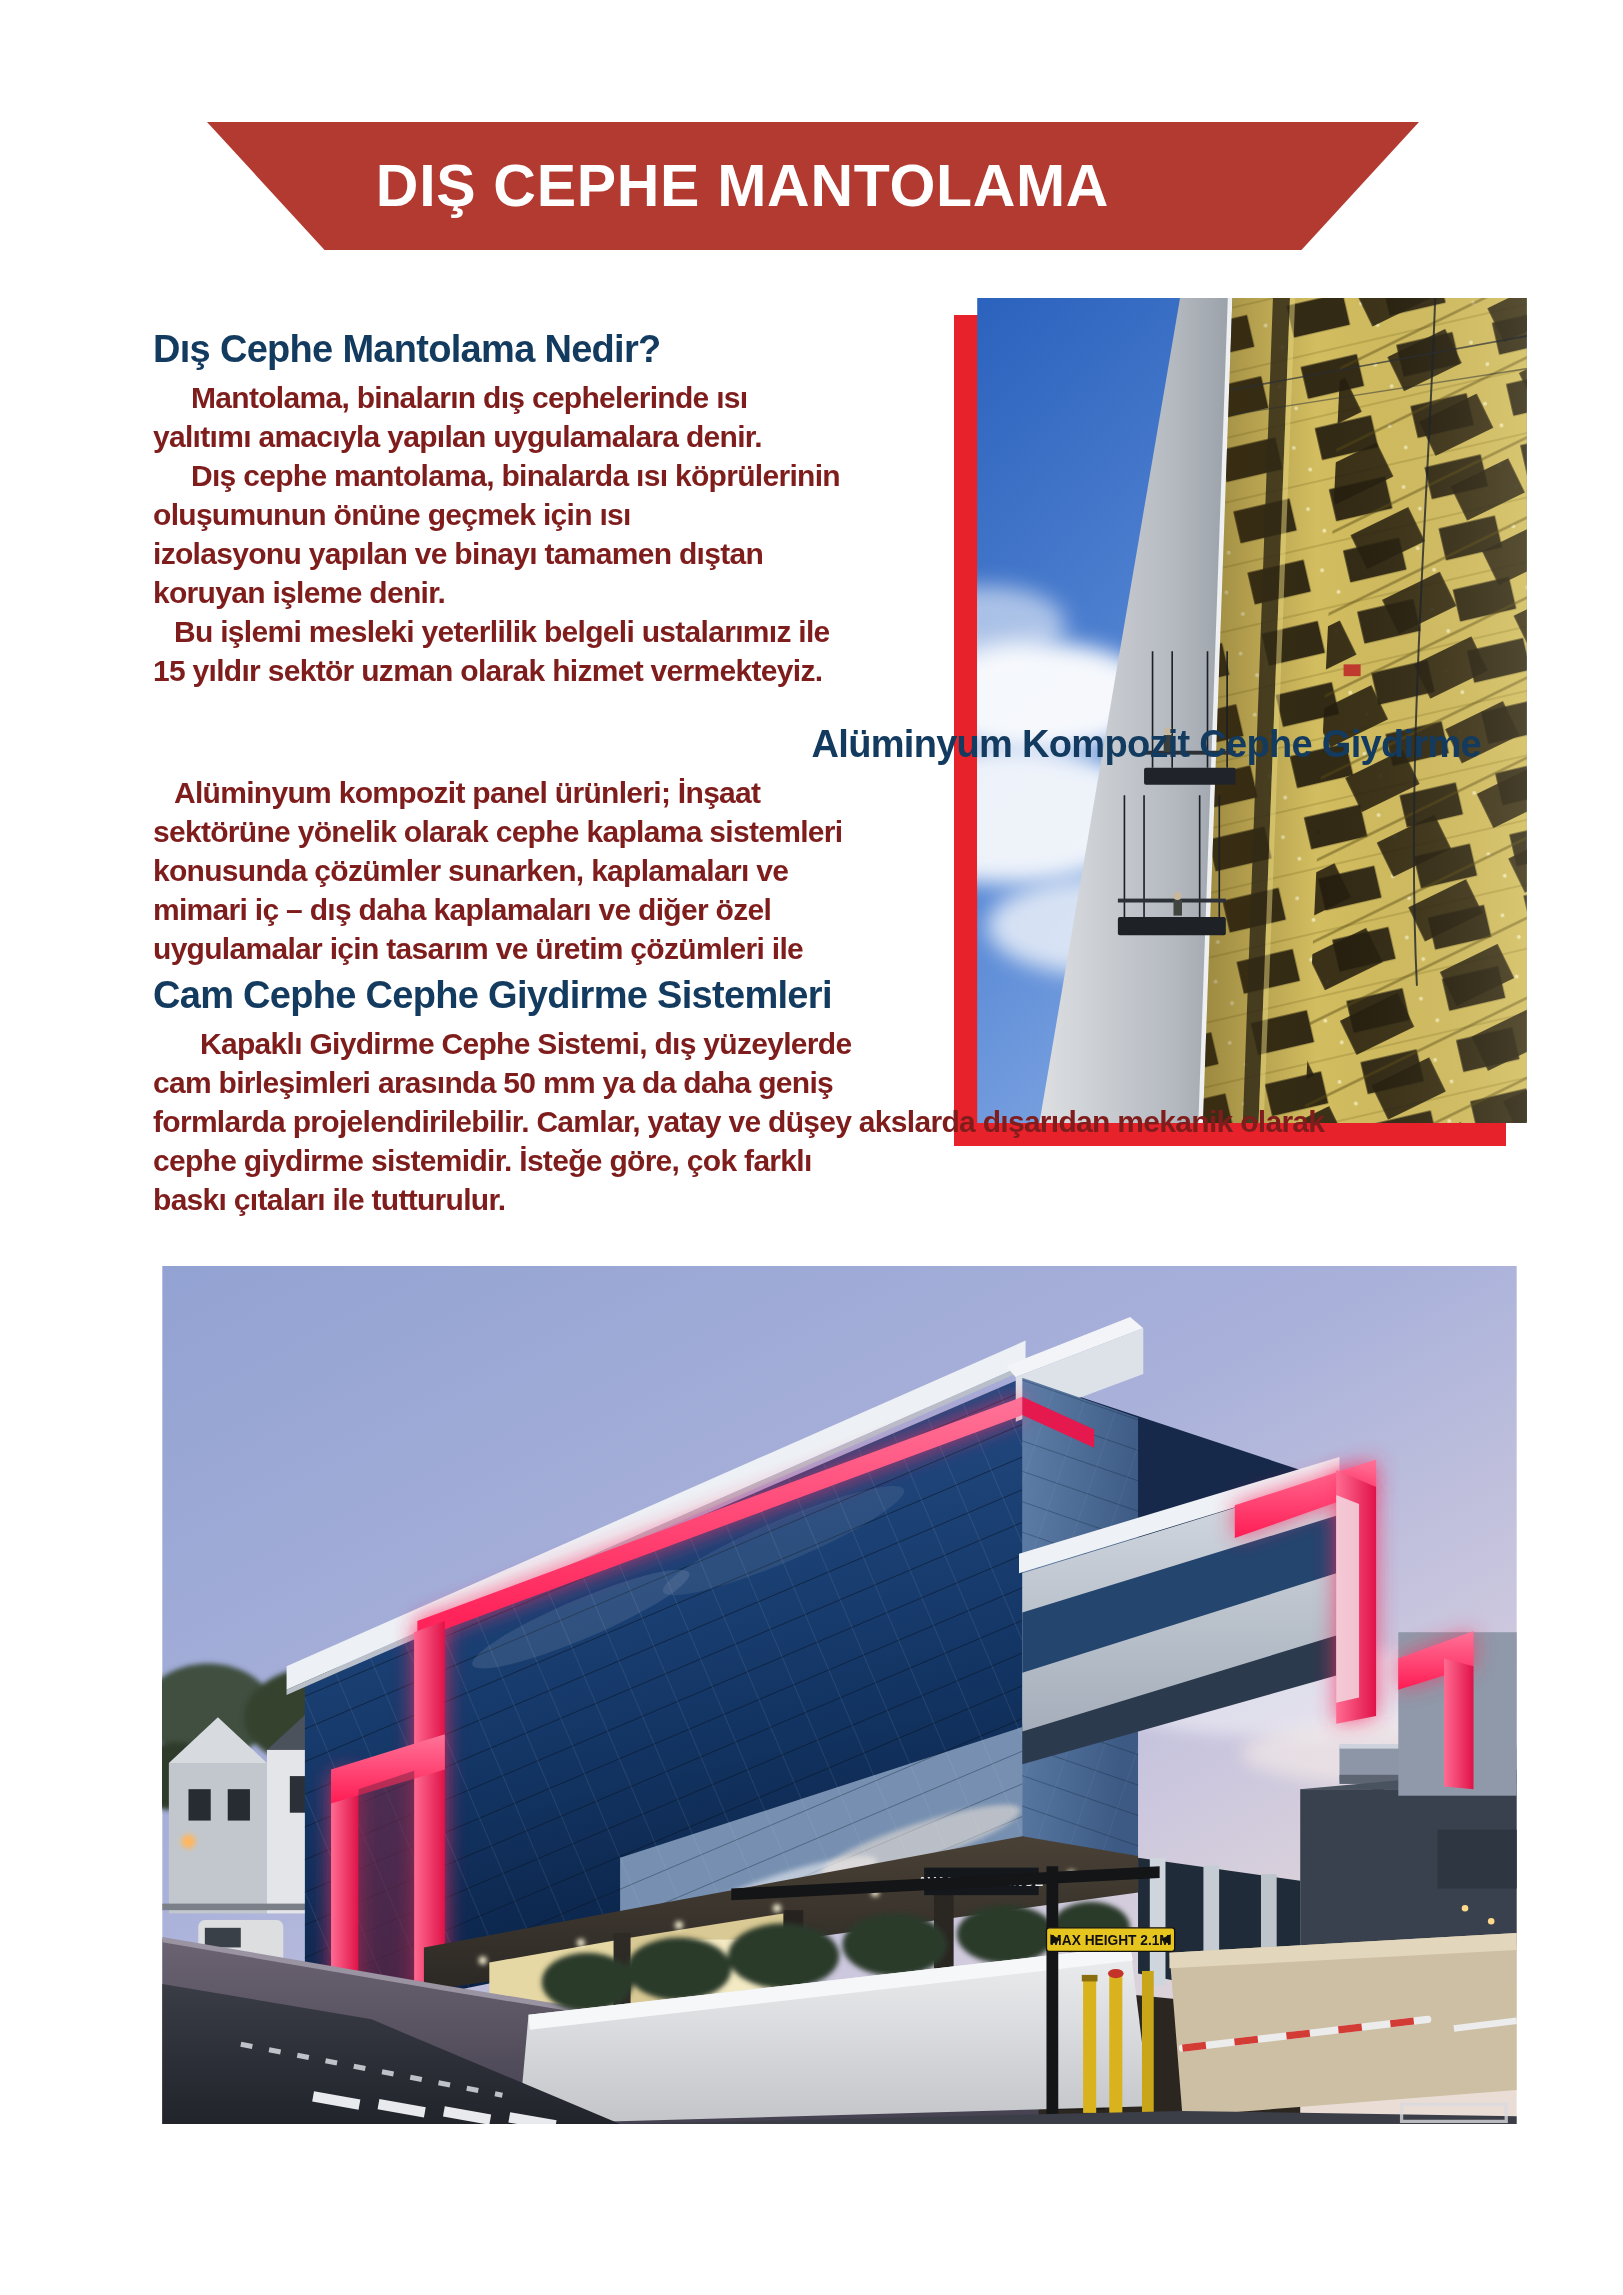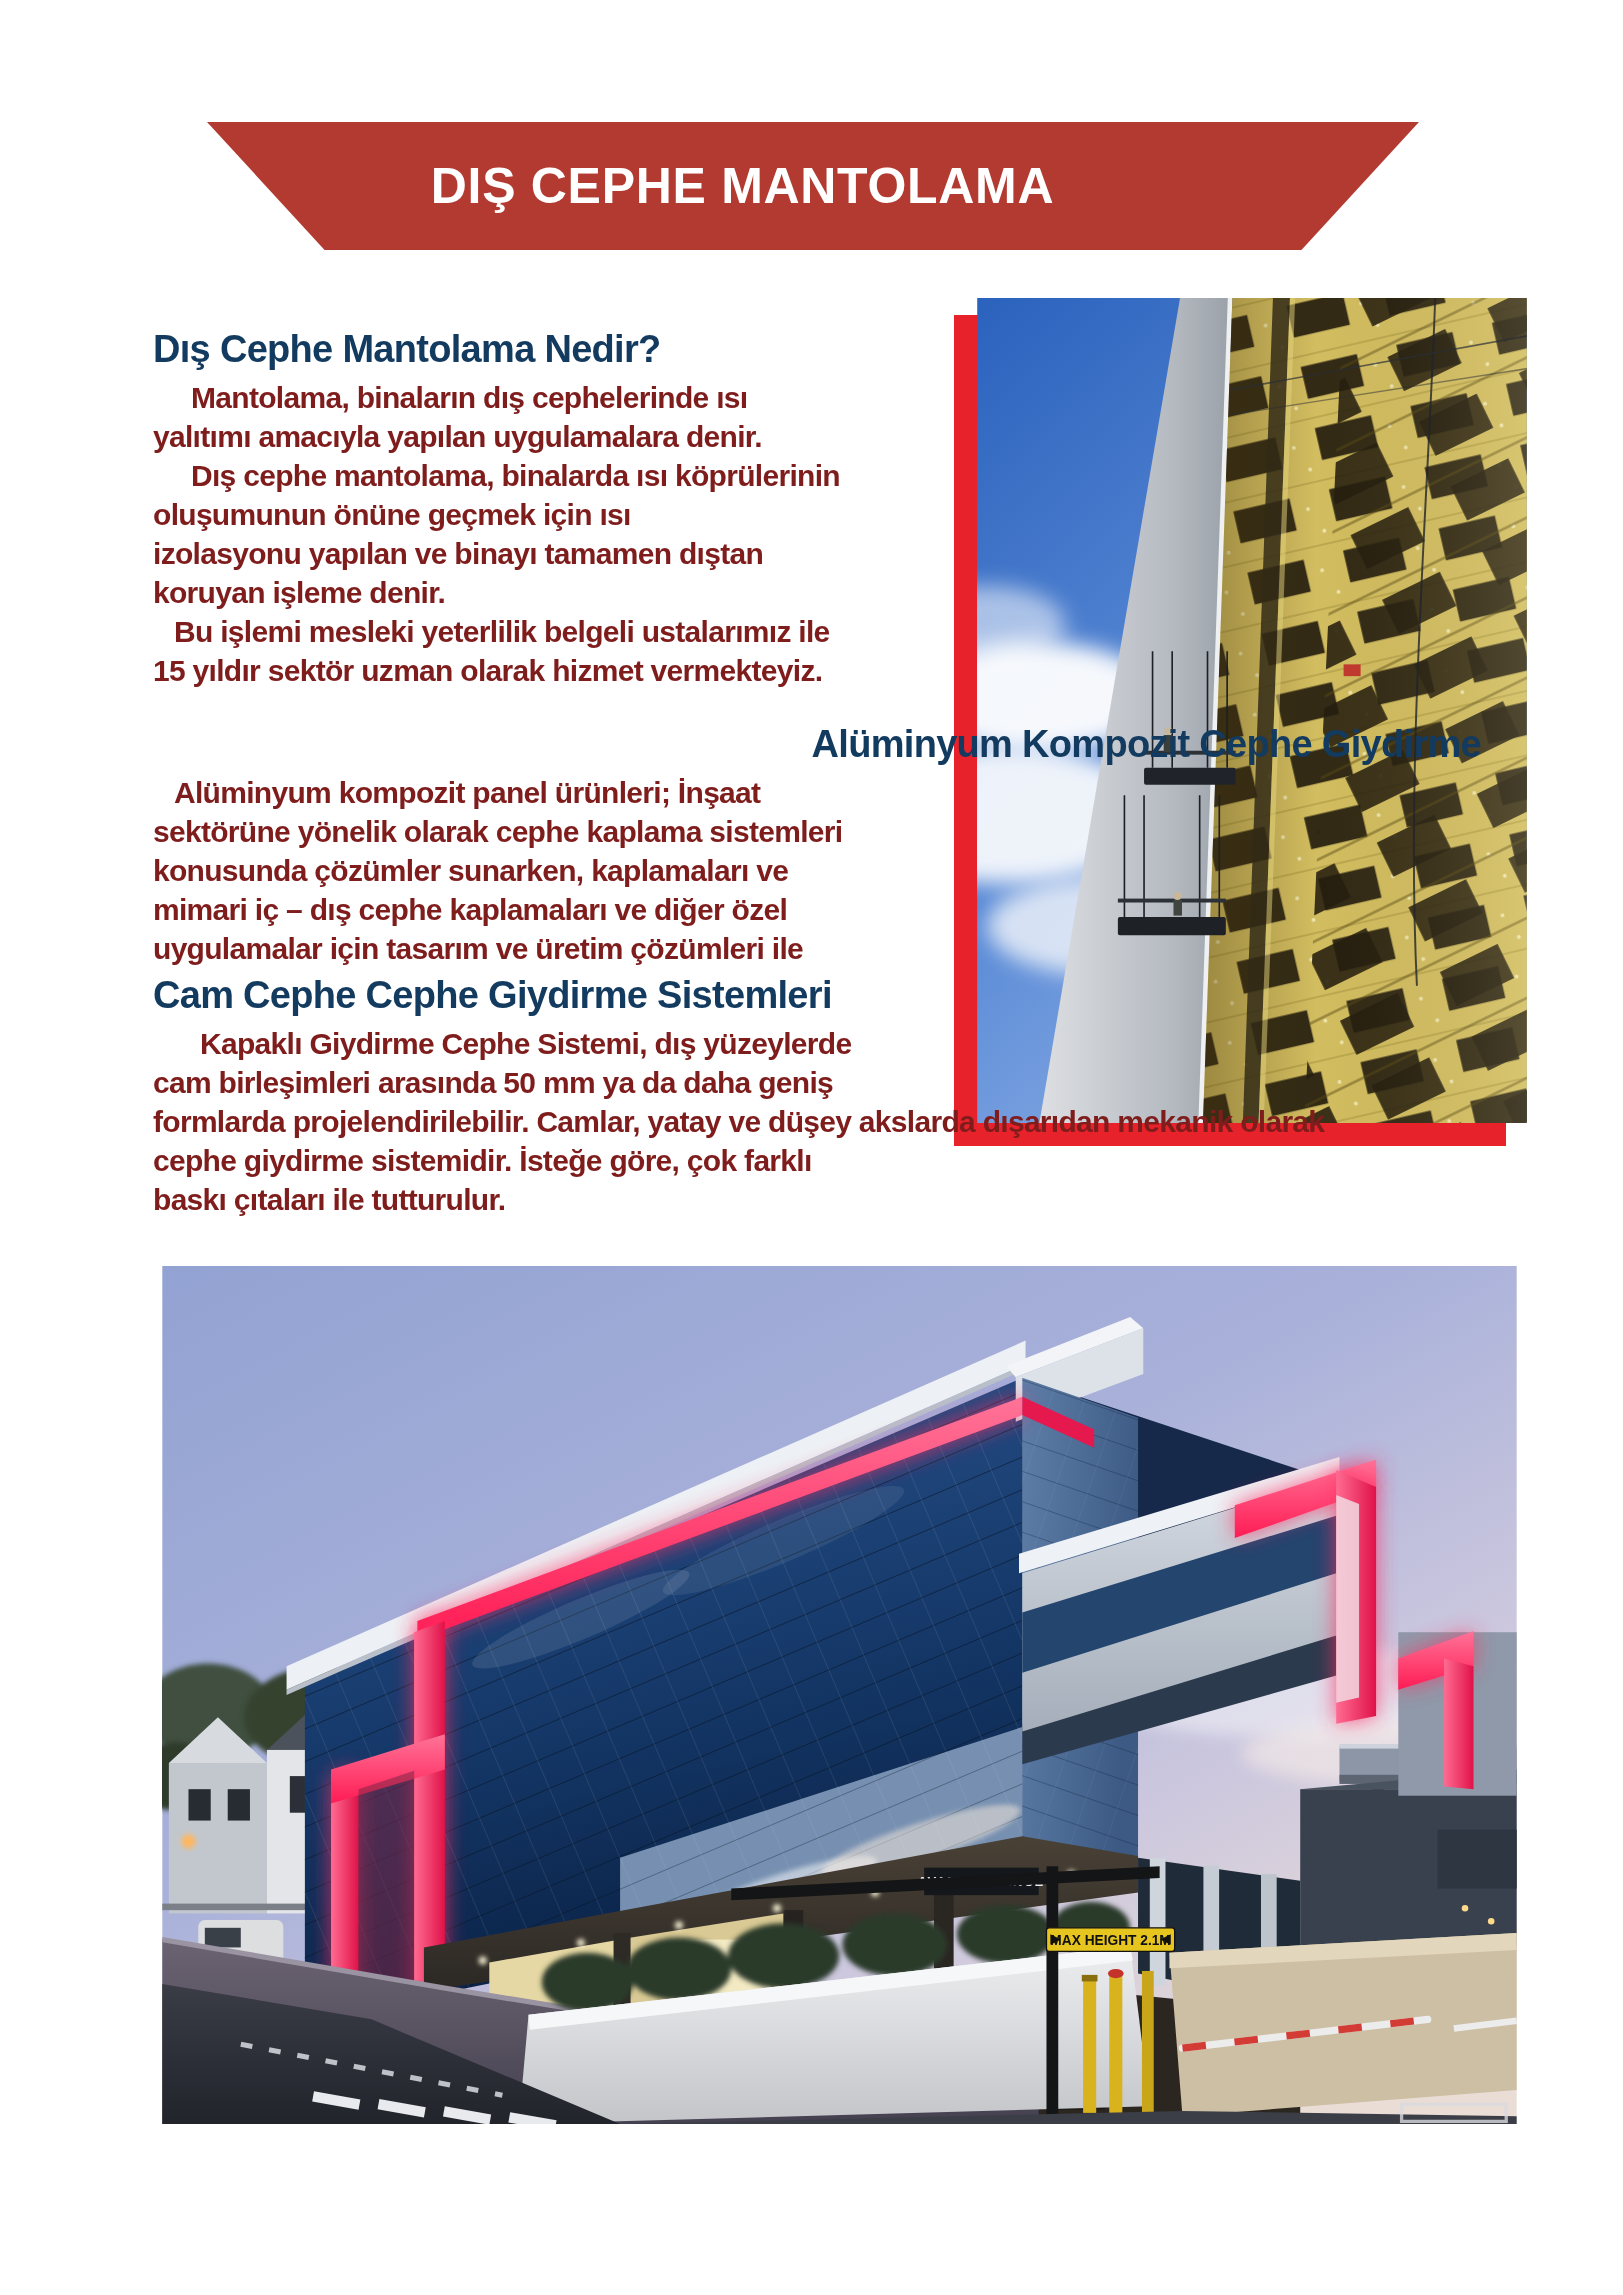--- a/index.html
+++ b/index.html
@@ -3,21 +3,21 @@
 <meta charset="utf-8">
 <style>
   html,body{margin:0;padding:0;background:#ffffff;}
   .page{position:relative;width:1623px;height:2295px;background:#ffffff;overflow:hidden;
         font-family:"Liberation Sans",sans-serif;}
 
   
   .banner{position:absolute;left:207px;top:122px;width:1212px;height:128px;
           clip-path:polygon(0 0,100% 0,90.3% 100%,9.7% 100%);
           display:flex;align-items:center;justify-content:center;padding-right:141px;box-sizing:border-box;}
-  .banner-title{color:#ffffff;font-weight:bold;font-size:50px;letter-spacing:0.7px;white-space:nowrap;text-align:center;}
+  .banner-title{color:#ffffff;font-weight:bold;font-size:59px;letter-spacing:0.7px;white-space:nowrap;text-align:center;}
 
   
   .text-col{position:absolute;left:153px;top:326px;width:1328px;}
   .heading{margin:0;font-weight:bold;font-size:38px;line-height:47px;letter-spacing:-0.7px;
            color:#133a5f;white-space:nowrap;}
   .h-gap1{margin-bottom:5.2px;}
   .h-gap2{margin-top:31px;margin-bottom:5.2px;text-align:right;}
   .h-gap3{margin-top:3.9px;margin-bottom:5.2px;}
   .line{font-weight:bold;font-size:30px;line-height:39px;letter-spacing:-0.7px;
         color:#7f1d1d;white-space:nowrap;}
@@ -130,21 +130,21 @@
     <div class="line">oluşumunun önüne geçmek için ısı</div>
     <div class="line">izolasyonu yapılan ve binayı tamamen dıştan</div>
     <div class="line">koruyan işleme denir.</div>
     <div class="line ind-sm">Bu işlemi mesleki yeterlilik belgeli ustalarımız ile</div>
     <div class="line">15 yıldır sektör uzman olarak hizmet vermekteyiz.</div>
 
     <h2 class="heading h-gap2">Alüminyum Kompozit Cephe Giydirme</h2>
     <div class="line ind-sm">Alüminyum kompozit panel ürünleri; İnşaat</div>
     <div class="line">sektörüne yönelik olarak cephe kaplama sistemleri</div>
     <div class="line">konusunda çözümler sunarken, kaplamaları ve</div>
-    <div class="line">mimari iç – dış cephe kaplamaları ve diğer özel</div>
+    <div class="line">mimari iç – dış daha kaplamaları ve diğer özel</div>
     <div class="line">uygulamalar için tasarım ve üretim çözümleri ile</div>
 
     <h2 class="heading h-gap3">Cam Cephe Cephe Giydirme Sistemleri</h2>
     <div class="line ind-lg">Kapaklı Giydirme Cephe Sistemi, dış yüzeylerde</div>
     <div class="line">cam birleşimleri arasında 50 mm ya da daha geniş</div>
     <div class="line">formlarda projelendirilebilir. Camlar, yatay ve düşey akslarda dışarıdan mekanik olarak</div>
     <div class="line">cephe giydirme sistemidir. İsteğe göre, çok farklı</div>
     <div class="line">baskı çıtaları ile tutturulur.</div>
   </div>
 

